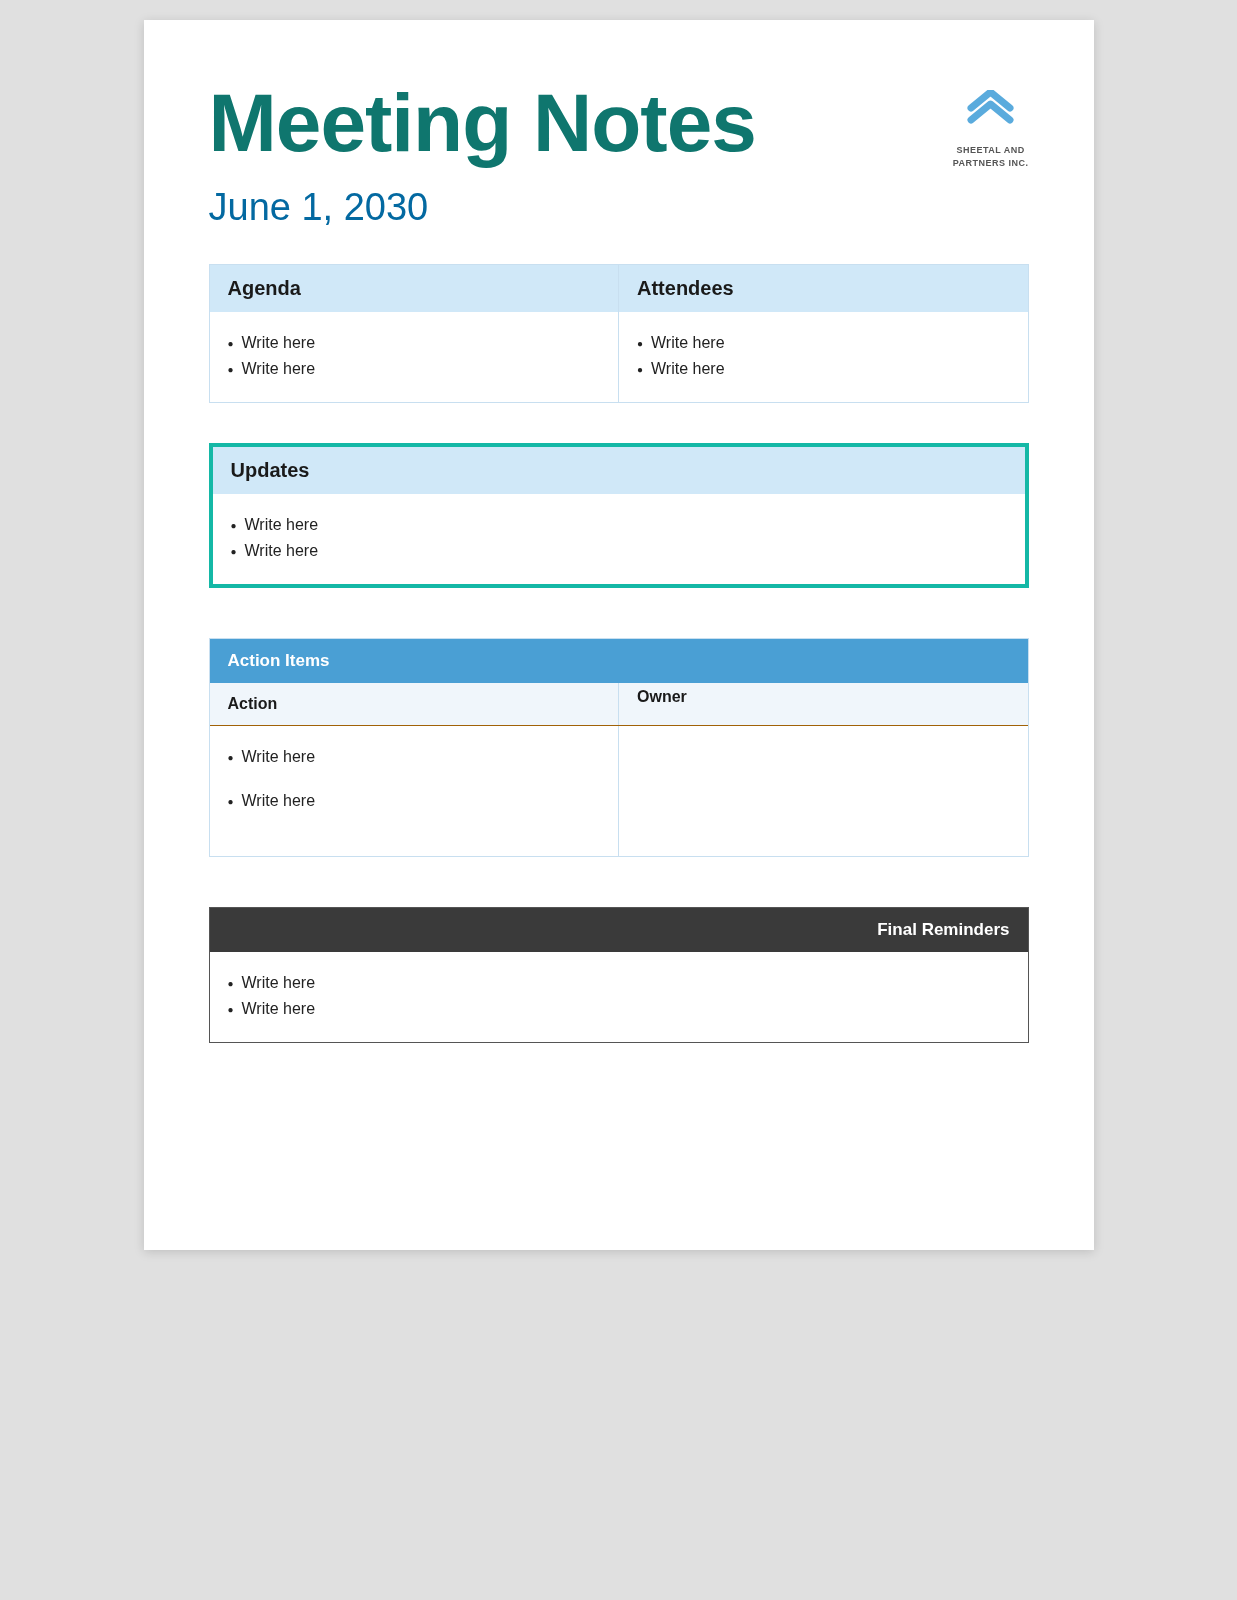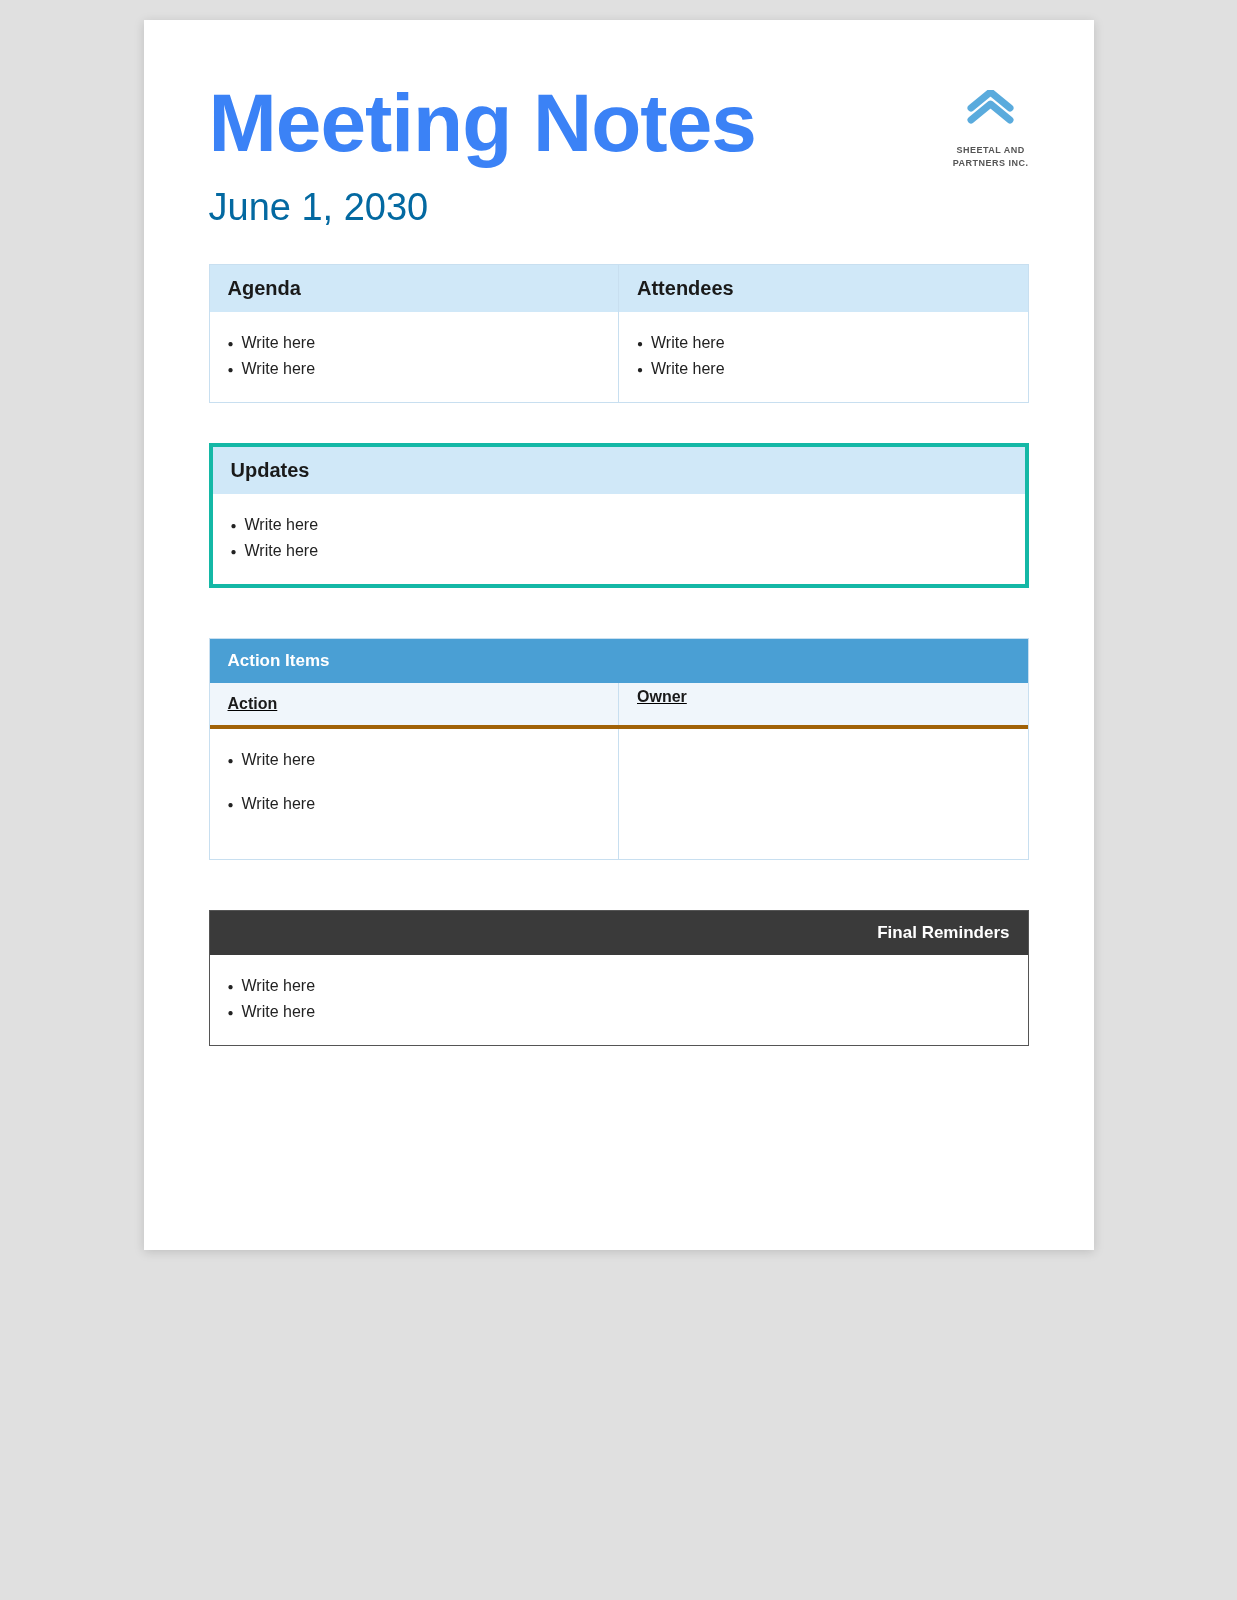--- a/index.html
+++ b/index.html
@@ -28,21 +28,21 @@
     }
 
     .header-section {
       margin-bottom: 35px;
       position: relative;
     }
 
     .main-title {
       font-size: 82px;
       font-weight: 900;
-      color: #3b82f6;
+      color: #0f766e;
       line-height: 1.05;
       letter-spacing: -1px;
     }
 
     .date-line {
       font-size: 38px;
       font-weight: 400;
       color: #0369a1;
       margin-top: 20px;
     }
@@ -136,22 +136,21 @@
     .section-header-blue {
       background: #4a9fd4;
       padding: 12px 18px;
       font-size: 17px;
       font-weight: 700;
       color: #ffffff;
     }
 
     .action-cols {
       display: flex;
-      border-bottom: 4px solid #a16207;
-      text-decoration: underline;
+      border-bottom: 1px solid #a16207;
     }
 
     .action-col-left {
       flex: 1;
       padding: 12px 18px;
       background: #f0f6fb;
       border-right: 1px solid #c8dff0;
       font-size: 16px;
       font-weight: 700;
       color: #1a1a1a;

